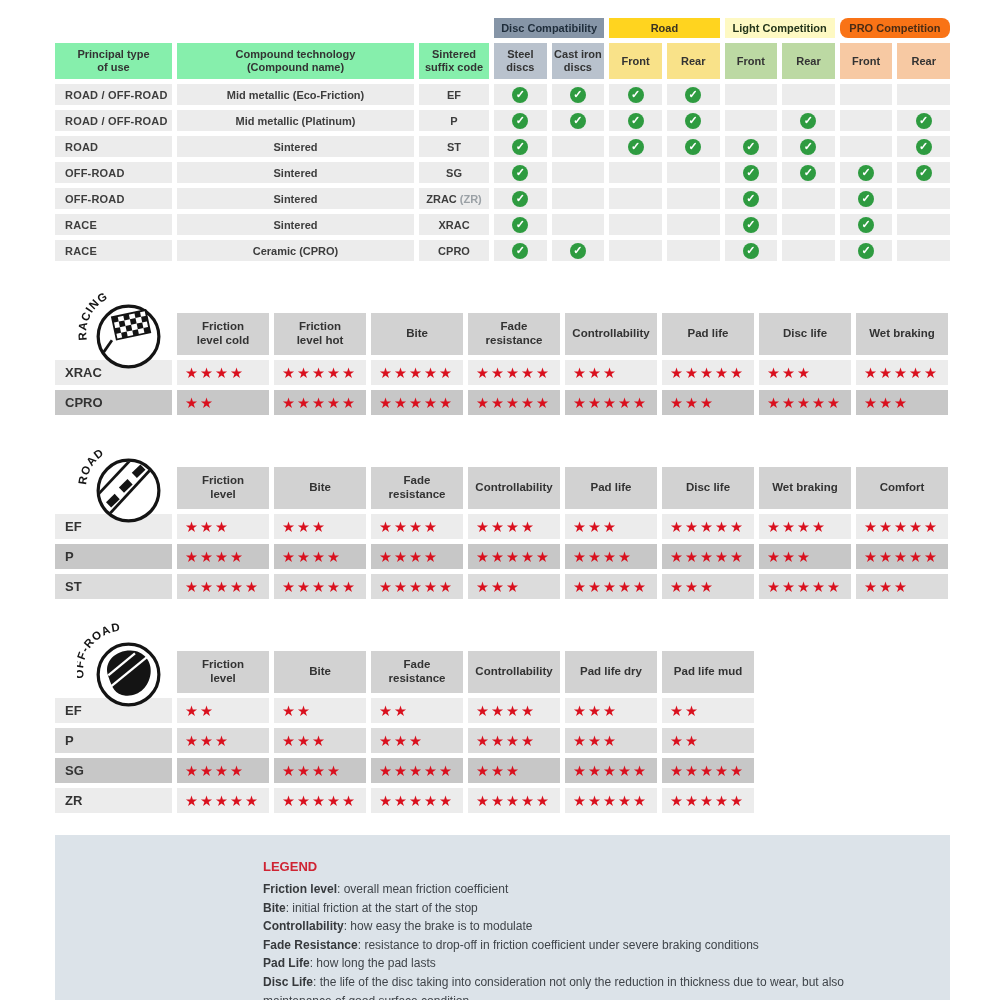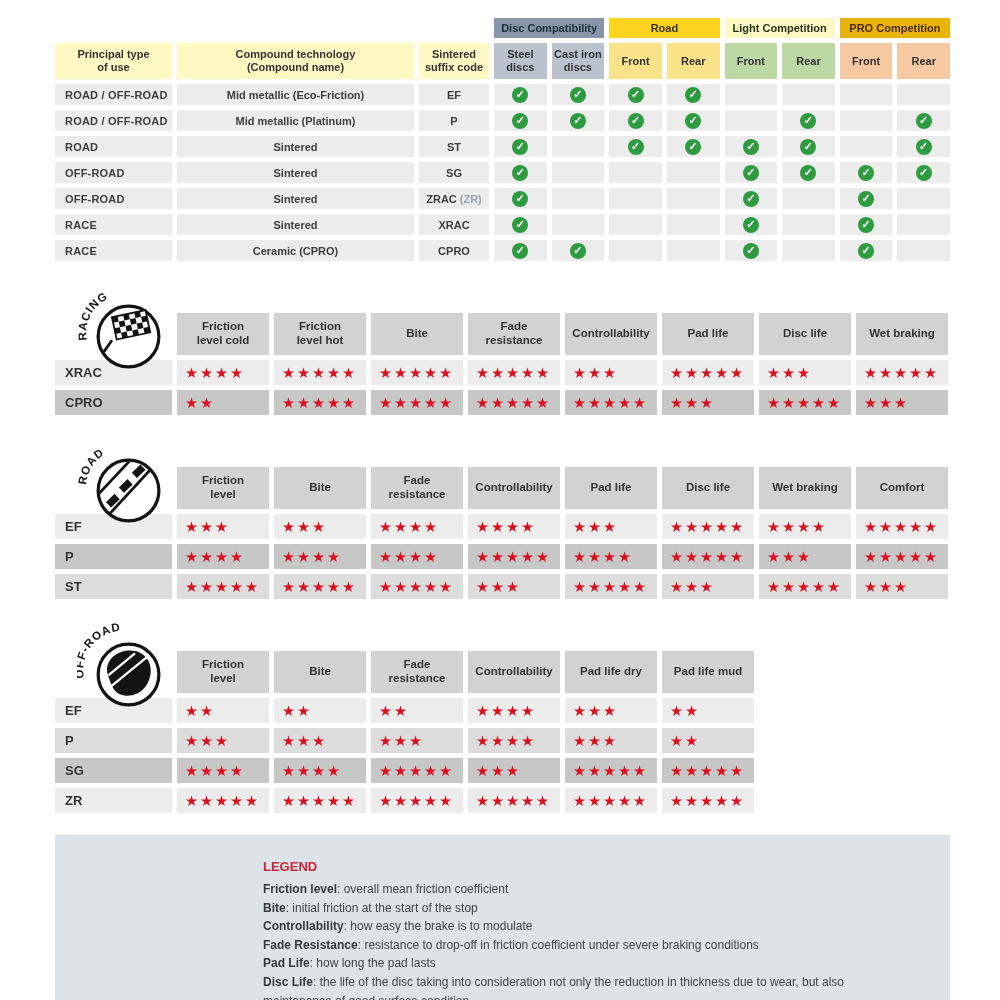--- a/index.html
+++ b/index.html
@@ -3,21 +3,21 @@
 <meta charset="utf-8">
 <style>
   html,body{margin:0;padding:0;background:#fff;}
   body{width:1000px;height:1000px;font-family:"Liberation Sans",sans-serif;color:#3a3a3a;overflow:hidden;}
   .content{padding:18px 50px 0 55px;width:895px;}
 
   
   .compat-grid{display:grid;gap:5px;width:895px;}
   .cg{display:flex;align-items:center;justify-content:center;text-align:center;}
   .group-hdr{height:20px;font-size:11px;font-weight:bold;}
-  .col-hdr{height:36px;font-size:11px;font-weight:bold;line-height:1.15;white-space:pre-line;background:#fef9c3;color:#333;}
+  .col-hdr{height:36px;font-size:11px;font-weight:bold;line-height:1.15;white-space:pre-line;background:#86efac;color:#333;}
   .data-cell{height:21px;background:#ececec;font-size:11px;}
   .use-cell{justify-content:flex-start;padding-left:10px;font-weight:bold;letter-spacing:.2px;color:#3d3d3d;box-sizing:border-box;}
   .compound-cell{font-weight:bold;color:#3d3d3d;}
   .code-cell{font-weight:bold;color:#3d3d3d;}
   .code-note{font-weight:bold;color:#9aa0a5;margin-left:3px;}
   .check{width:16px;height:16px;border-radius:50%;color:#fff;font-size:11px;font-weight:bold;display:flex;align-items:center;justify-content:center;line-height:1;}
 
   
   .rating-section{position:relative;margin-top:52px;}
   .rating-grid{display:grid;gap:5px;}
@@ -37,21 +37,21 @@
 </head>
 <body>
 
 <div class="content">
 
   <div class="compat-grid" style="grid-template-columns: 117px 237px 70px repeat(8, 1fr);">
       <div class="cg" style="grid-column: span 3;"></div>
       <div class="cg group-hdr" style="grid-column: span 2; background: rgb(134, 149, 167); color: rgb(30, 44, 58);">Disc Compatibility</div>
       <div class="cg group-hdr" style="grid-column: span 2; background: rgb(255, 212, 31); color: rgb(58, 51, 34);">Road</div>
       <div class="cg group-hdr" style="grid-column: span 2; background: #fef9c3; color: rgb(36, 53, 26);">Light Competition</div>
-      <div class="cg group-hdr" style="grid-column: span 2; background: #eab308; color: rgb(74, 44, 20);">PRO Competition</div>
+      <div class="cg group-hdr" style="grid-column: span 2; background: #f97316; color: rgb(74, 44, 20); border-radius: 8px;">PRO Competition</div>
       <div class="cg col-hdr">Principal type
 of use</div>
       <div class="cg col-hdr">Compound technology
 (Compound name)</div>
       <div class="cg col-hdr">Sintered
 suffix code</div>
       <div class="cg col-hdr" style="background: rgb(185, 194, 205);">Steel
 discs</div>
       <div class="cg col-hdr" style="background: rgb(185, 194, 205);">Cast iron
 discs</div>

